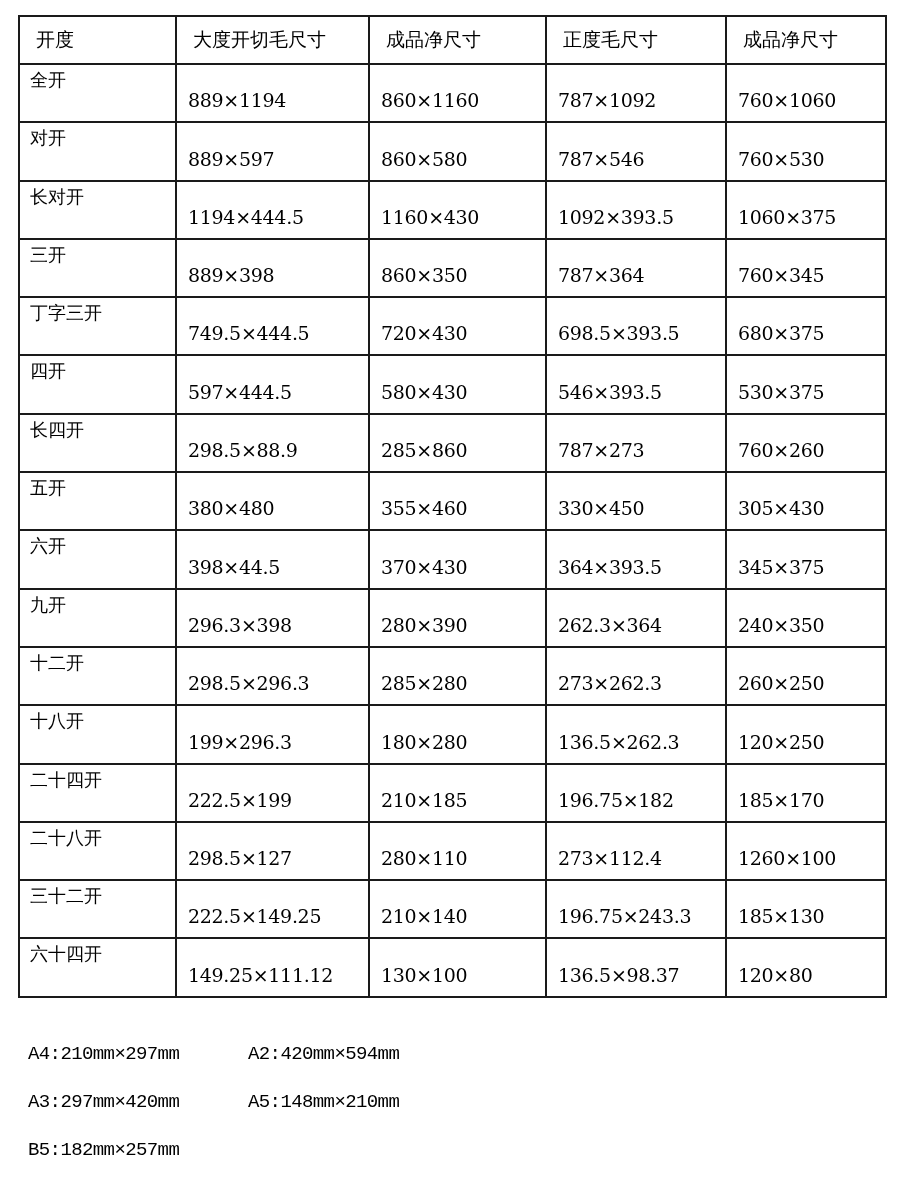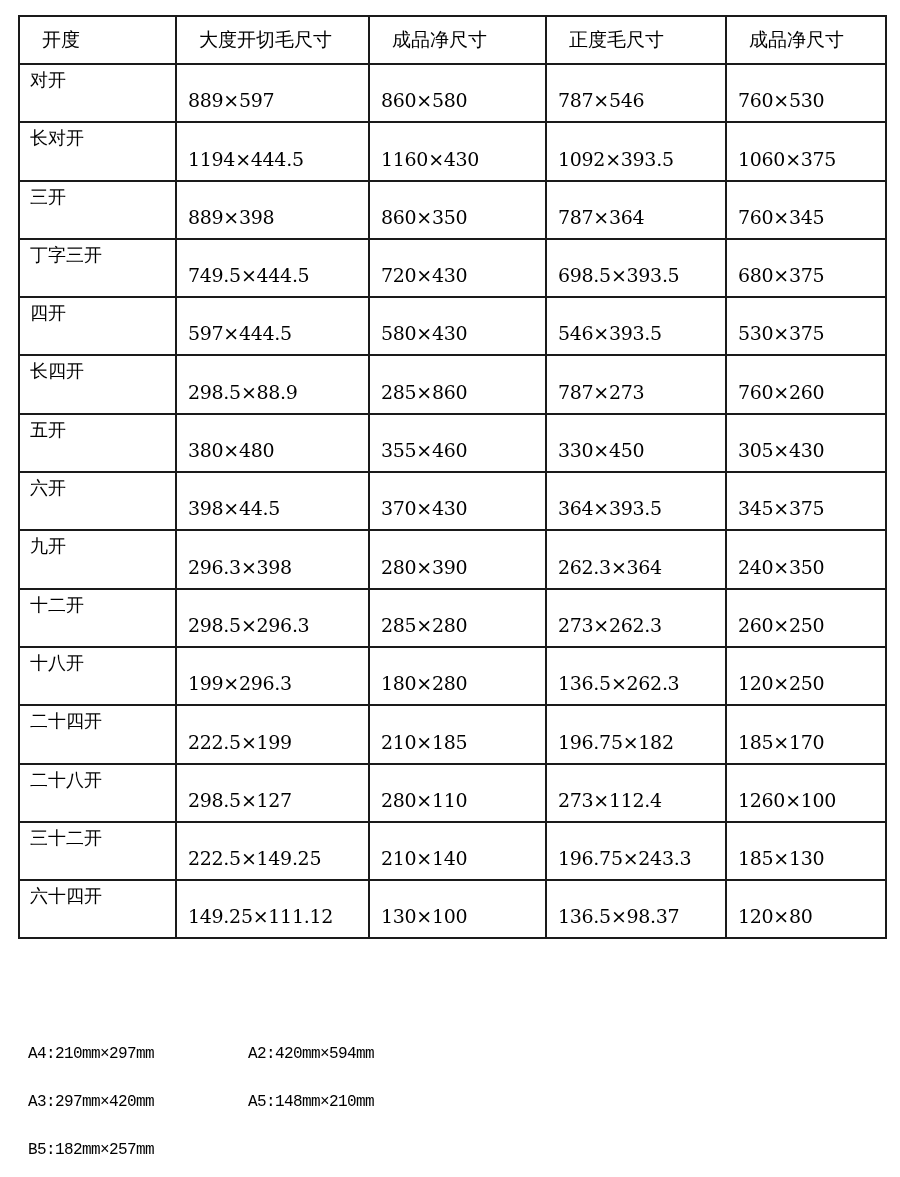--- a/index.html
+++ b/index.html
@@ -35,21 +35,21 @@
     col.c0 { width: 157px; }
     col.c1 { width: 193px; }
     col.c2 { width: 177px; }
     col.c3 { width: 180px; }
     col.c4 { width: 160px; }
     tr.head th {
       height: 46px;
       font-family: "DejaVu Sans", "Liberation Sans", sans-serif;
       font-size: 19px;
       vertical-align: middle;
-      padding-left: 22px;
+      padding-left: 16px;
     }
     tr.row td {
       height: 46.3px;
     }
     td.name {
       font-family: "DejaVu Sans", "Liberation Sans", sans-serif;
       font-size: 18px;
       padding-left: 10px !important;
       padding-top: 4px !important;
       line-height: 22px;
@@ -61,21 +61,21 @@
       padding-bottom: 10px !important;
       line-height: 22px;
       letter-spacing: -0.3px;
       white-space: nowrap;
     }
     .notes {
       position: absolute;
       left: 28px;
       top: 1030px;
       font-family: "Liberation Mono", "DejaVu Sans Mono", monospace;
-      font-size: 16px;
+      font-size: 19px;
       line-height: 48px;
     }
     .note-line {
       display: flex;
       height: 48px;
       align-items: center;
     }
     .note {
       width: 220px;
       white-space: nowrap;
@@ -98,20 +98,27 @@
       <tr class="head">
         <th>开度</th>
         <th>大度开切毛尺寸</th>
         <th>成品净尺寸</th>
         <th>正度毛尺寸</th>
         <th>成品净尺寸</th>
       </tr>
     </thead>
     <tbody id="table-body">
         <tr class="row">
+          <td class="name">全开</td>
+          <td class="val">889×1194</td>
+          <td class="val">860×1160</td>
+          <td class="val">787×1092</td>
+          <td class="val">760×1060</td>
+        </tr>
+        <tr class="row">
           <td class="name">对开</td>
           <td class="val">889×597</td>
           <td class="val">860×580</td>
           <td class="val">787×546</td>
           <td class="val">760×530</td>
         </tr>
         <tr class="row">
           <td class="name">长对开</td>
           <td class="val">1194×444.5</td>
           <td class="val">1160×430</td>

